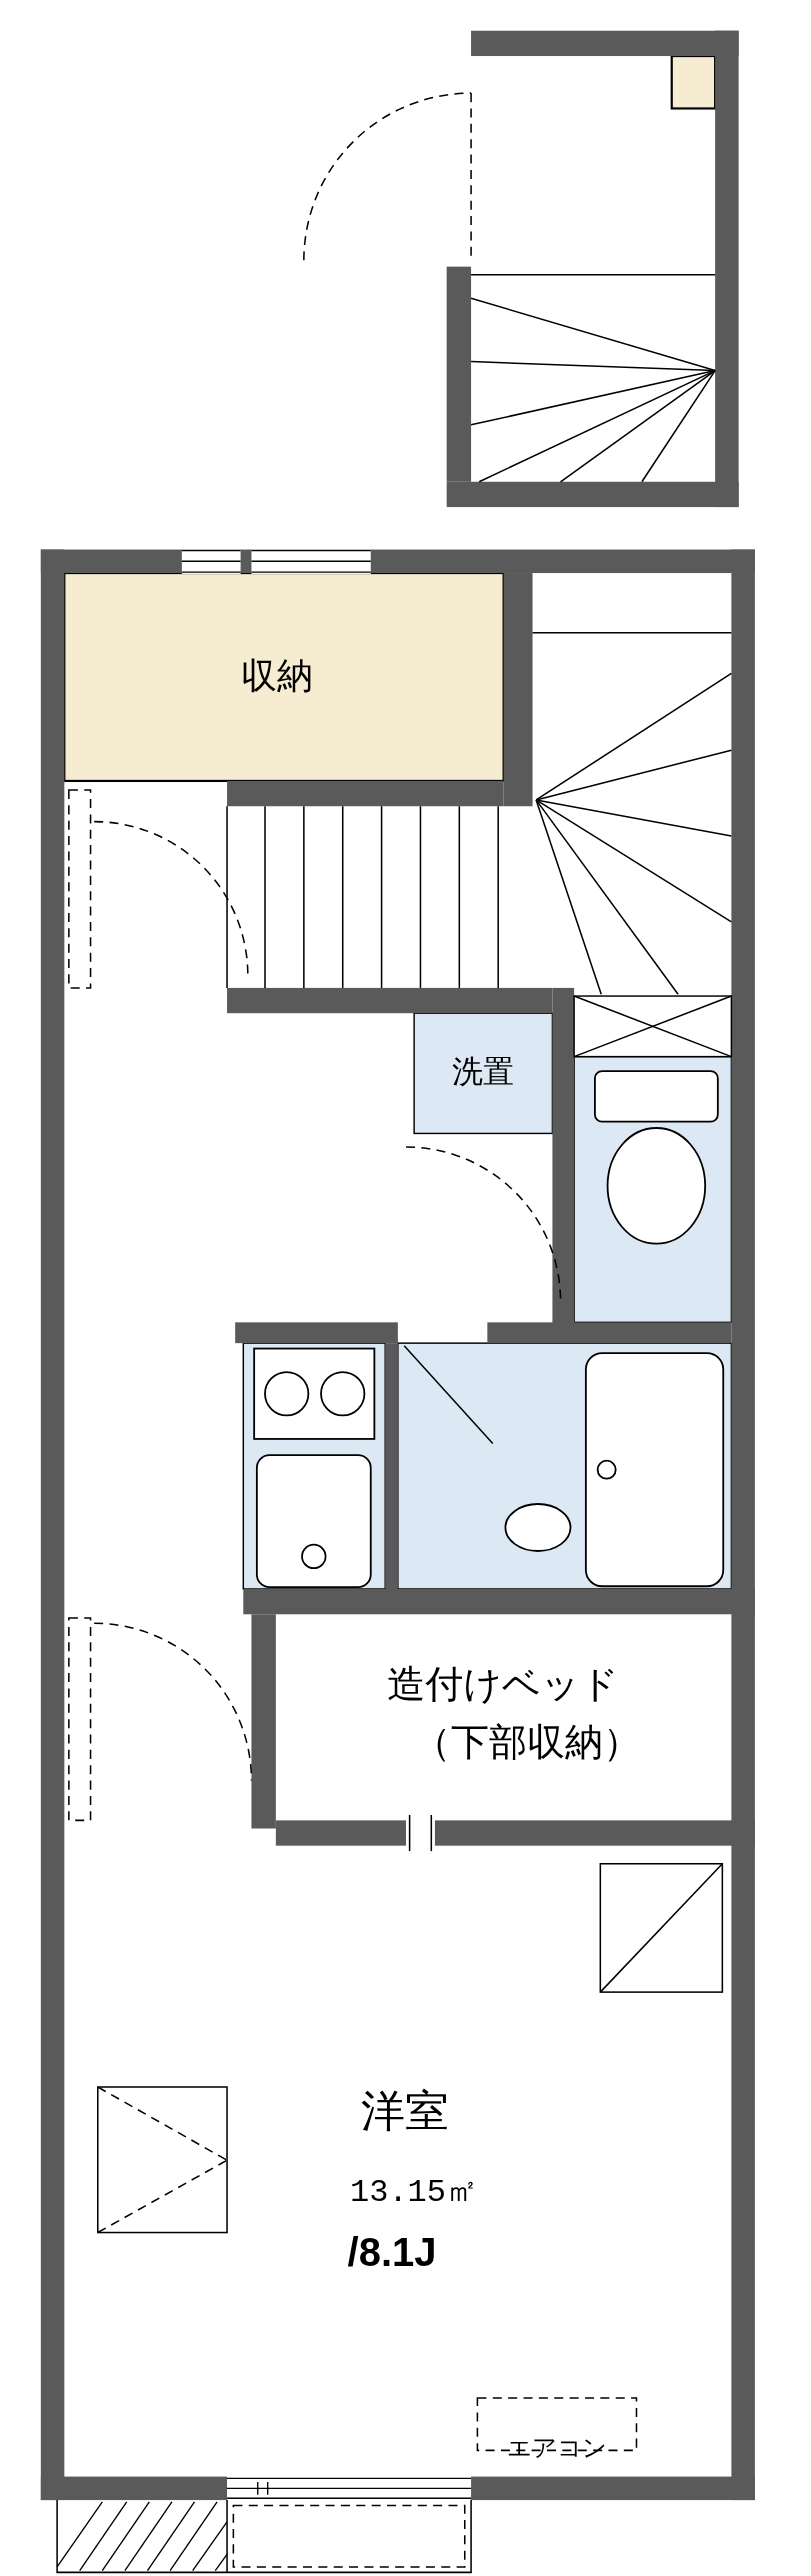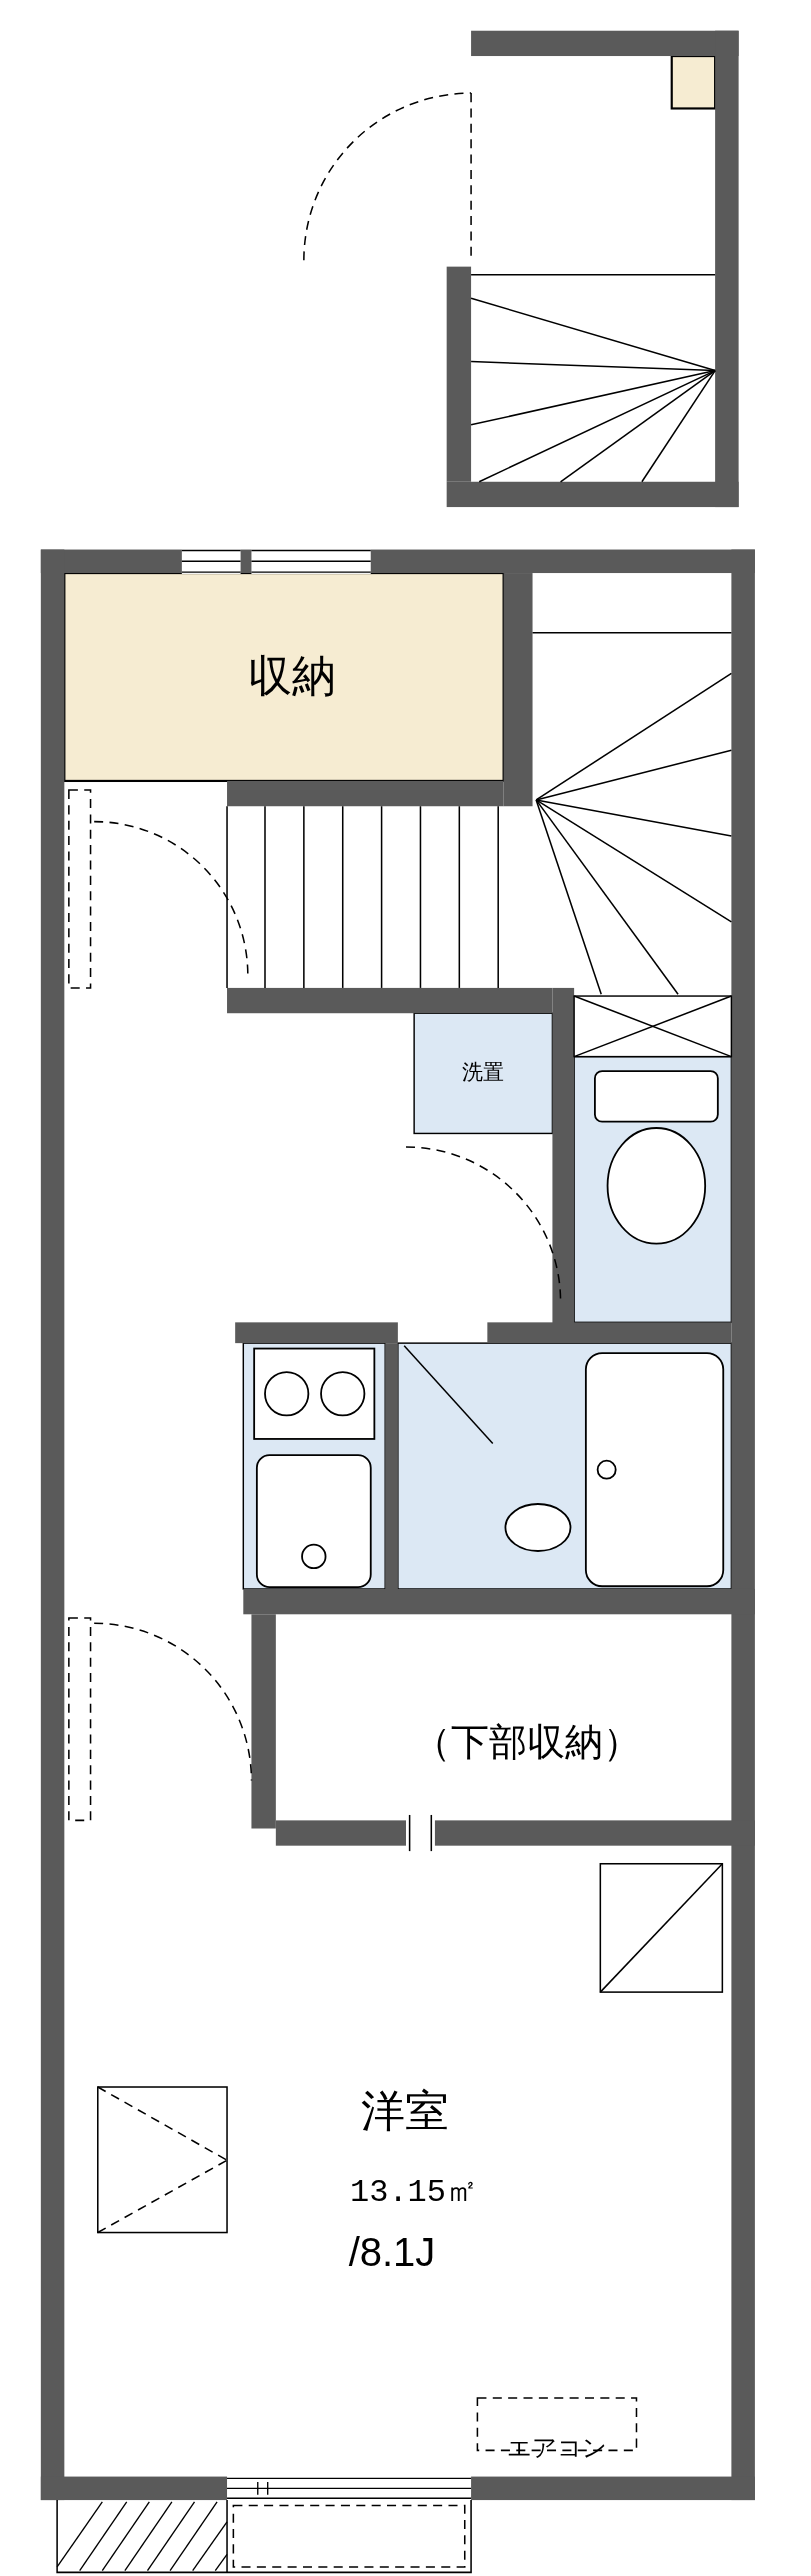--- a/index.html
+++ b/index.html
@@ -190,26 +190,27 @@
         <line class="winline" x1="138" y1="2844" x2="190" y2="2768"></line>
         <line class="winline" x1="163" y1="2844" x2="215" y2="2768"></line>
         <line class="winline" x1="188" y1="2844" x2="240" y2="2768"></line>
         <line class="winline" x1="213" y1="2844" x2="251" y2="2790"></line>
         <line class="winline" x1="238" y1="2844" x2="251" y2="2826"></line>
       </g>
       <rect class="dash" x="258" y="2772" width="256" height="68"></rect>
     </g>
   </svg>
 
-  <div class="label" style="left:292px; top:676px; font-size:44px;text-align:right;">収納</div>
-
-  <div class="label" style="left:483px; top:1072px; font-size:21px;">洗置</div>
-
+  <div class="label" style="left:277px; top:676px; font-size:36px;text-align:right;">収納</div>
+
+  <div class="label" style="left:483px; top:1072px; font-size:31px;">洗置</div>
+
+  <div class="label" style="left:503px; top:1685px; font-size:38px;">造付けベッド</div>
   <div class="label" style="left:527px; top:1743px; font-size:38px;">（下部収納）</div>
 
   <div class="label" style="left:405px; top:2111px; font-size:44px;">洋室</div>
   <div class="label" style="left:414px; top:2193px; font-size:32px;font-family:Liberation Mono, monospace;">13.15㎡</div>
-  <div class="label" style="left:392px; top:2252px; font-size:40px;">/8.1J</div>
+  <div class="label" style="left:392px; top:2252px; font-size:40px;font-weight:bold;">/8.1J</div>
 
   <div class="label" style="left:557px; top:2424px; font-size:24.4px;margin-top:24px;">エアコン</div>
 
 </div>
 
 
 </body></html>

